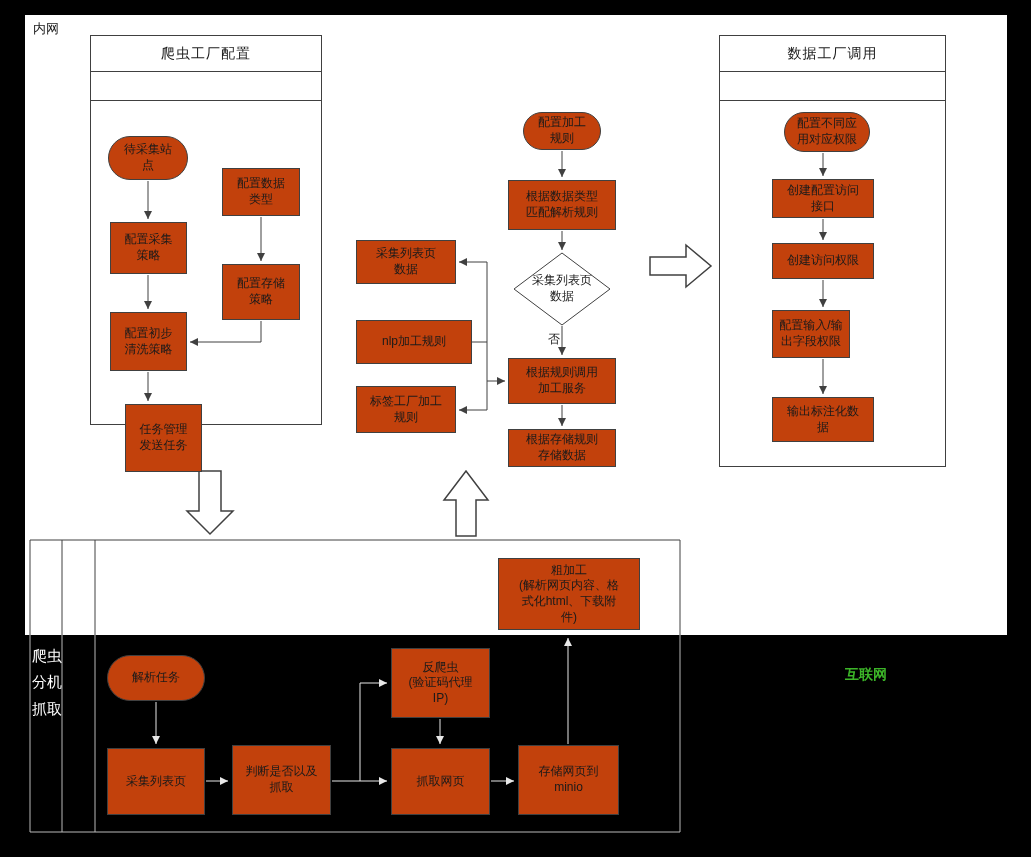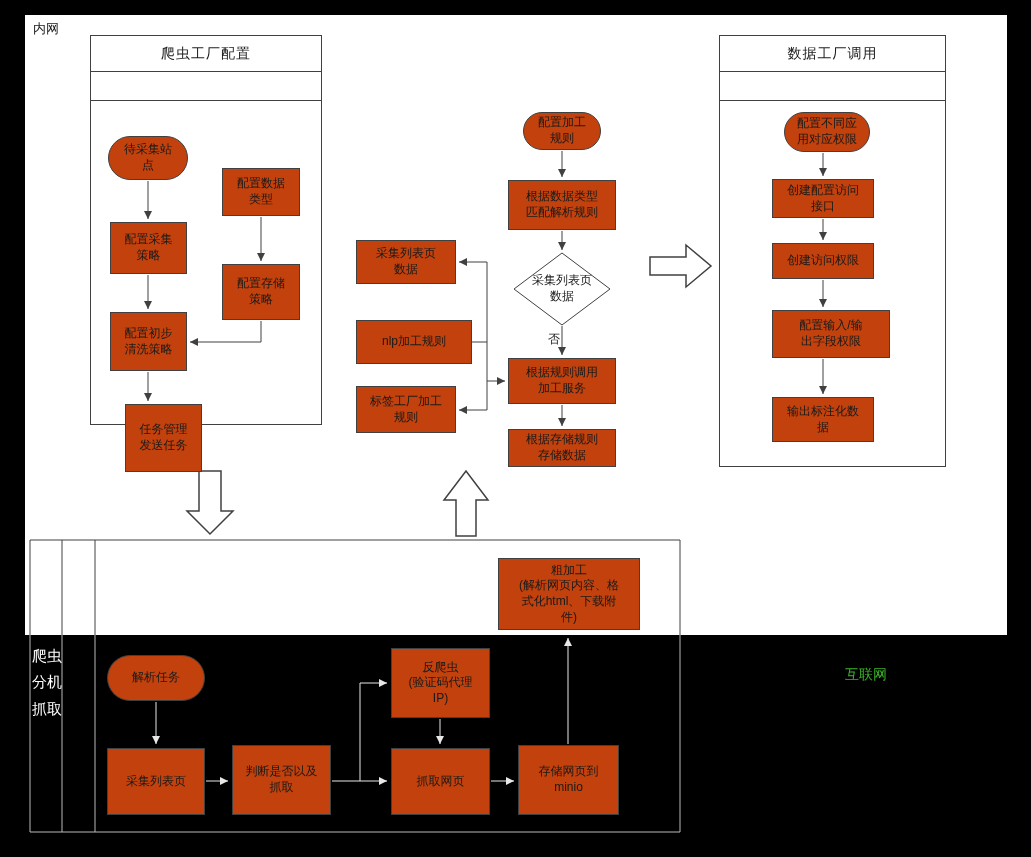--- a/index.html
+++ b/index.html
@@ -64,21 +64,21 @@
 加工服务</div>
   <div class="node" style="left:508px;top:429px;width:108px;height:38px">根据存储规则
 存储数据</div>
   <div class="label" style="left:548px;top:331px;font-size:12px">否</div>
 
   <div class="node stadium" style="left:784px;top:112px;width:86px;height:40px">配置不同应
 用对应权限</div>
   <div class="node" style="left:772px;top:179px;width:102px;height:39px">创建配置访问
 接口</div>
   <div class="node" style="left:772px;top:243px;width:102px;height:36px">创建访问权限</div>
-  <div class="node" style="left:772px;top:310px;width:118px;height:48px">配置输入/输
+  <div class="node" style="left:772px;top:310px;width:78px;height:48px">配置输入/输
 出字段权限</div>
   <div class="node" style="left:772px;top:397px;width:102px;height:45px">输出标注化数
 据</div>
 
   <div class="node" style="left:498px;top:558px;width:142px;height:72px">粗加工
 (解析网页内容、格
 式化html、下载附
 件)</div>
   <div class="node stadium" style="left:107px;top:655px;width:98px;height:46px">解析任务</div>
   <div class="node" style="left:107px;top:748px;width:98px;height:67px">采集列表页</div>
@@ -87,21 +87,21 @@
   <div class="node" style="left:391px;top:648px;width:99px;height:70px">反爬虫
 (验证码代理
 IP)</div>
   <div class="node" style="left:391px;top:748px;width:99px;height:67px">抓取网页</div>
   <div class="node" style="left:518px;top:745px;width:101px;height:70px">存储网页到
 minio</div>
 
   <div class="v-label" style="left:30px;top:643px;width:32px">爬虫
 分机
 抓取</div>
-  <div class="label" style="left: 845px; top: 666px; font-size: 14px; font-weight: normal; color: rgb(60, 181, 40); text-align: center;">互联网</div>
+  <div class="label" style="left: 845px; top: 666px; font-size: 14px; font-weight: bold; color: rgb(60, 181, 40); text-align: center;">互联网</div>
 
   <svg class="overlay" width="1031" height="857">
     <defs>
       <marker id="mb" markerWidth="10" markerHeight="10" refX="8" refY="4" orient="auto" markerUnits="userSpaceOnUse">
         <path d="M0,0 L8,4 L0,8 Z" fill="#404040"></path>
       </marker>
       <marker id="mw" markerWidth="10" markerHeight="10" refX="8" refY="4" orient="auto" markerUnits="userSpaceOnUse">
         <path d="M0,0 L8,4 L0,8 Z" fill="#e8e8e8"></path>
       </marker>
     </defs>

